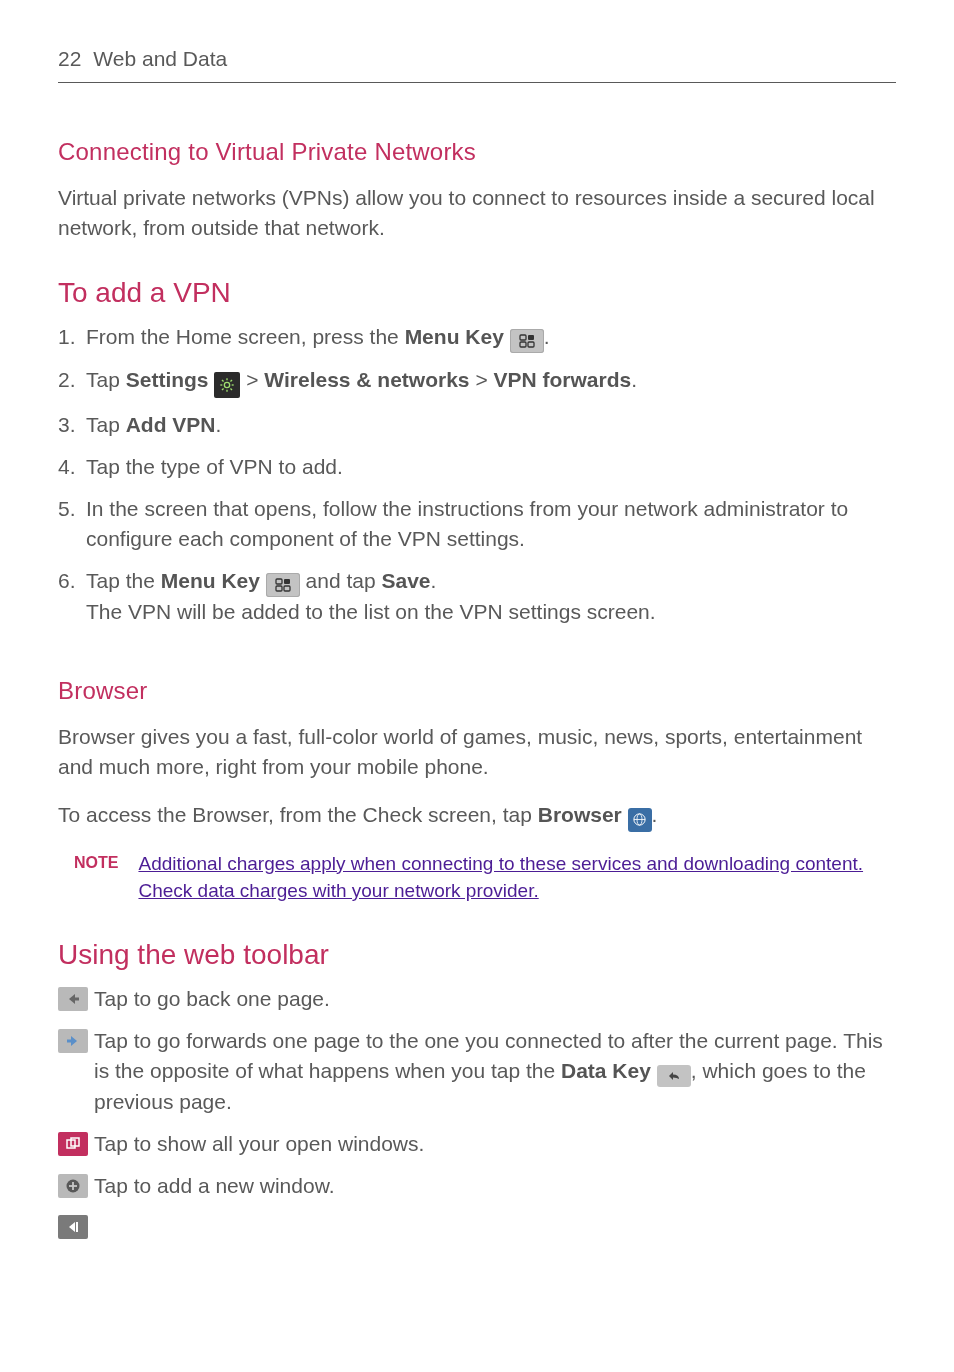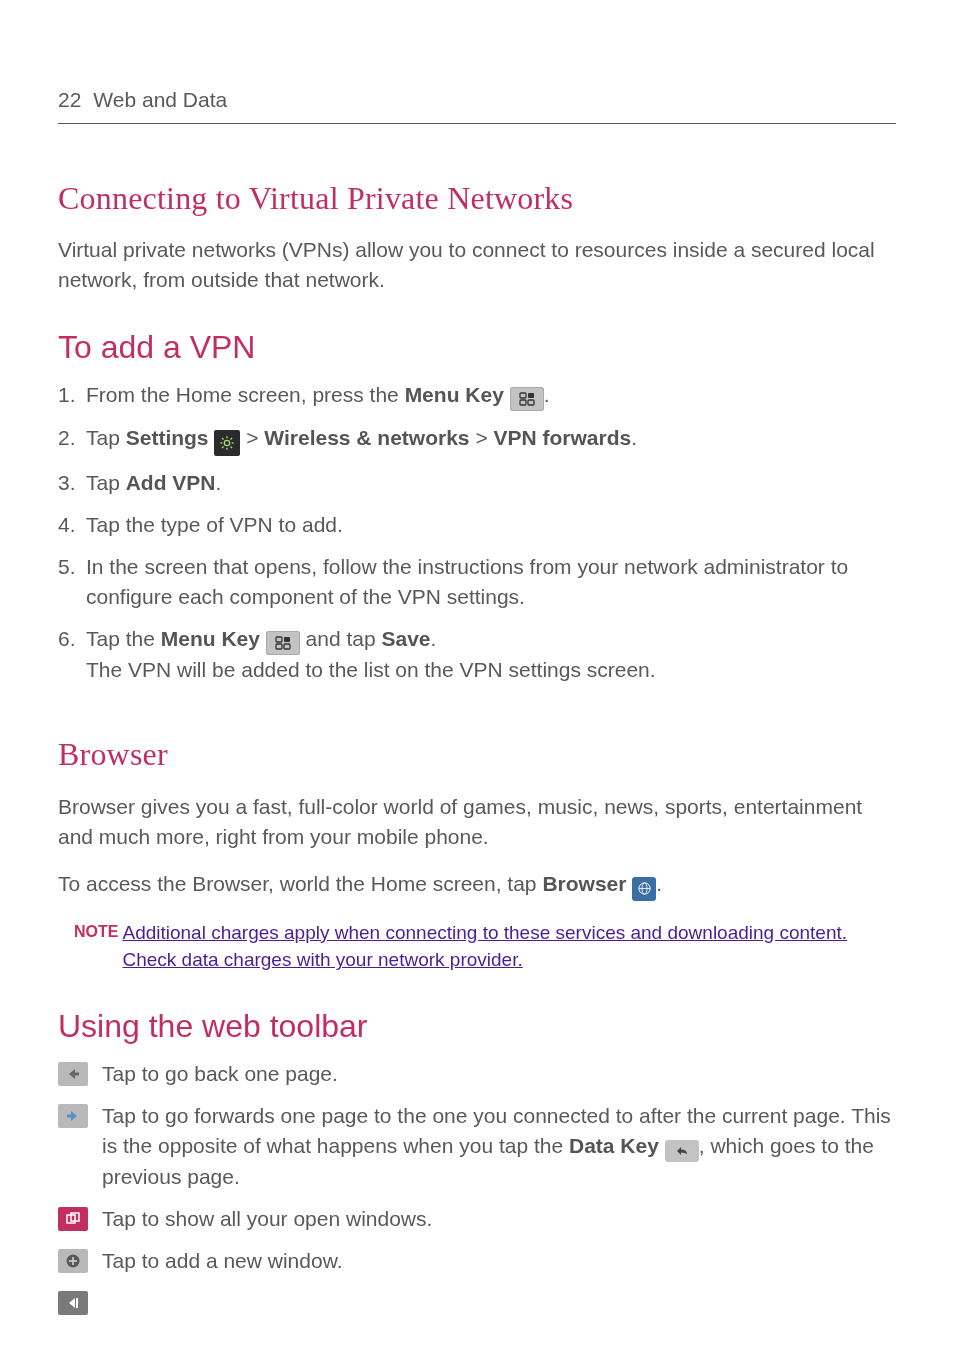--- a/index.html
+++ b/index.html
@@ -7,26 +7,26 @@
     padding: 44px 58px 60px 58px;
     font-family: "Helvetica Neue", Helvetica, Arial, sans-serif;
     color: #595959;
     width: 954px;
     box-sizing: border-box;
     font-size: 21px;
     line-height: 1.42;
     font-weight: 300;
   }
   .header-row { display: flex; align-items: baseline; gap: 12px; margin-bottom: 8px; }
-  .page-num { font-weight: 500; font-size: 21px; color: #595959; margin-top: 41px; }
+  .page-num { font-weight: 500; font-size: 21px; color: #595959; }
   .section-name { font-size: 21px; color: #595959; font-weight: 400; }
   .rule { border: none; border-top: 1.5px solid #595959; margin: 4px 0 0 0; }
-  h1 { color: #c22f5f; font-size: 32px; font-weight: 500; margin: 52px 0 14px 0; letter-spacing: 0.2px; font-family: Liberation Serif, serif; }
+  h1 { color: #c22f5f; font-size: 24px; font-weight: 500; margin: 52px 0 14px 0; letter-spacing: 0.2px; }
   h1.second { margin-top: 48px; }
-  h2 { color: #c22f5f; font-size: 32px; font-weight: 500; margin: 30px 0 10px 0; }
+  h2 { color: #c22f5f; font-size: 28px; font-weight: 500; margin: 30px 0 10px 0; }
   p { margin: 4px 0 18px 0; }
   ol { list-style: none; padding: 0; margin: 0; }
   ol > li { display: flex; margin-bottom: 12px; }
   ol > li .num { flex: 0 0 28px; }
   ol > li .txt { flex: 1; }
   .icon-box {
     display: inline-flex;
     align-items: center;
     justify-content: center;
     vertical-align: -4px;
@@ -36,25 +36,25 @@
     font-size: 14px;
     font-weight: 700;
   }
   .menu-key { background: #c3c3c3; color: #222; box-shadow: inset 0 0 0 1px #aaa; }
   .menu-key svg { width: 16px; height: 14px; }
   .settings-ico { background: #2b2b2b; color: #a0e070; width: 26px; height: 26px; vertical-align: -6px; border-radius: 2px;}
   .browser-ico { background: #3a6ea5; color: #fff; width: 24px; height: 24px; vertical-align: -5px; border-radius: 3px;}
   .back-key { background: #c3c3c3; width: 34px; height: 22px; vertical-align: -4px;}
   .back-key svg { width: 16px; height: 12px; }
   .bold { font-weight: 600; color: #555; }
-  .note-row { display: flex; gap: 4px; margin: 10px 0 2px 16px; }
+  .note-row { display: flex; gap: 20px; margin: 10px 0 2px 16px; }
   .note-label { color: #c22f5f; font-weight: 600; font-size: 16px; flex: 0 0 auto; padding-top: 2px;}
   .note-text { font-size: 19px; line-height: 1.45; color: #4c1d95; text-decoration: underline; }
   .toolbar-list { margin-top: 6px; padding-left: 0;}
-  .toolbar-item { display: flex; margin-bottom: 12px; gap: 14px;}
+  .toolbar-item { display: flex; margin-bottom: 12px; gap: 6px;}
   .tb-icon { flex: 0 0 30px; height: 24px; display:inline-flex; align-items:center; justify-content:center; border-radius: 2px; margin-top: 3px;}
   .tb-back { background: #b9b9b9; }
   .tb-fwd  { background: #b9b9b9; }
   .tb-win  { background: #c22f5f; color:#fff; font-size:12px;}
   .tb-add  { background: #b9b9b9; color:#555; font-size:20px; font-weight:700; line-height:1;}
   .tb-tool { background: #7a7a7a; color:#fff; font-weight:700;}
   .tb-back svg, .tb-fwd svg, .tb-win svg, .tb-tool svg { width:16px; height:14px; }
 </style>
 </head>
 <body>
@@ -133,21 +133,21 @@
           </svg>
       </span><span> and tap </span><span class="bold">Save</span><span>.</span><br>
       <span>The VPN will be added to the list on the VPN settings screen.</span>
     </span>
   </li>
 </ol>
 
 <h1 class="second">Browser</h1>
 <p>Browser gives you a fast, full-color world of games, music, news, sports, entertainment and much more, right from your mobile phone.</p>
 <p>
-  <span>To access the Browser, world the Home screen, tap </span><span class="bold">Browser</span>
+  <span>To access the Browser, from the Check screen, tap </span><span class="bold">Browser</span>
   <span class="icon-box browser-ico">
     <svg viewBox="0 0 24 24" width="15" height="15">
         <circle cx="12" cy="12" r="9" fill="none" stroke="#fff" stroke-width="1.6"></circle>
         <ellipse cx="12" cy="12" rx="4" ry="9" fill="none" stroke="#fff" stroke-width="1.3"></ellipse>
         <line x1="3" y1="12" x2="21" y2="12" stroke="#fff" stroke-width="1.3"></line>
       </svg>
   </span><span>.</span>
 </p>
 
 <div class="note-row">

